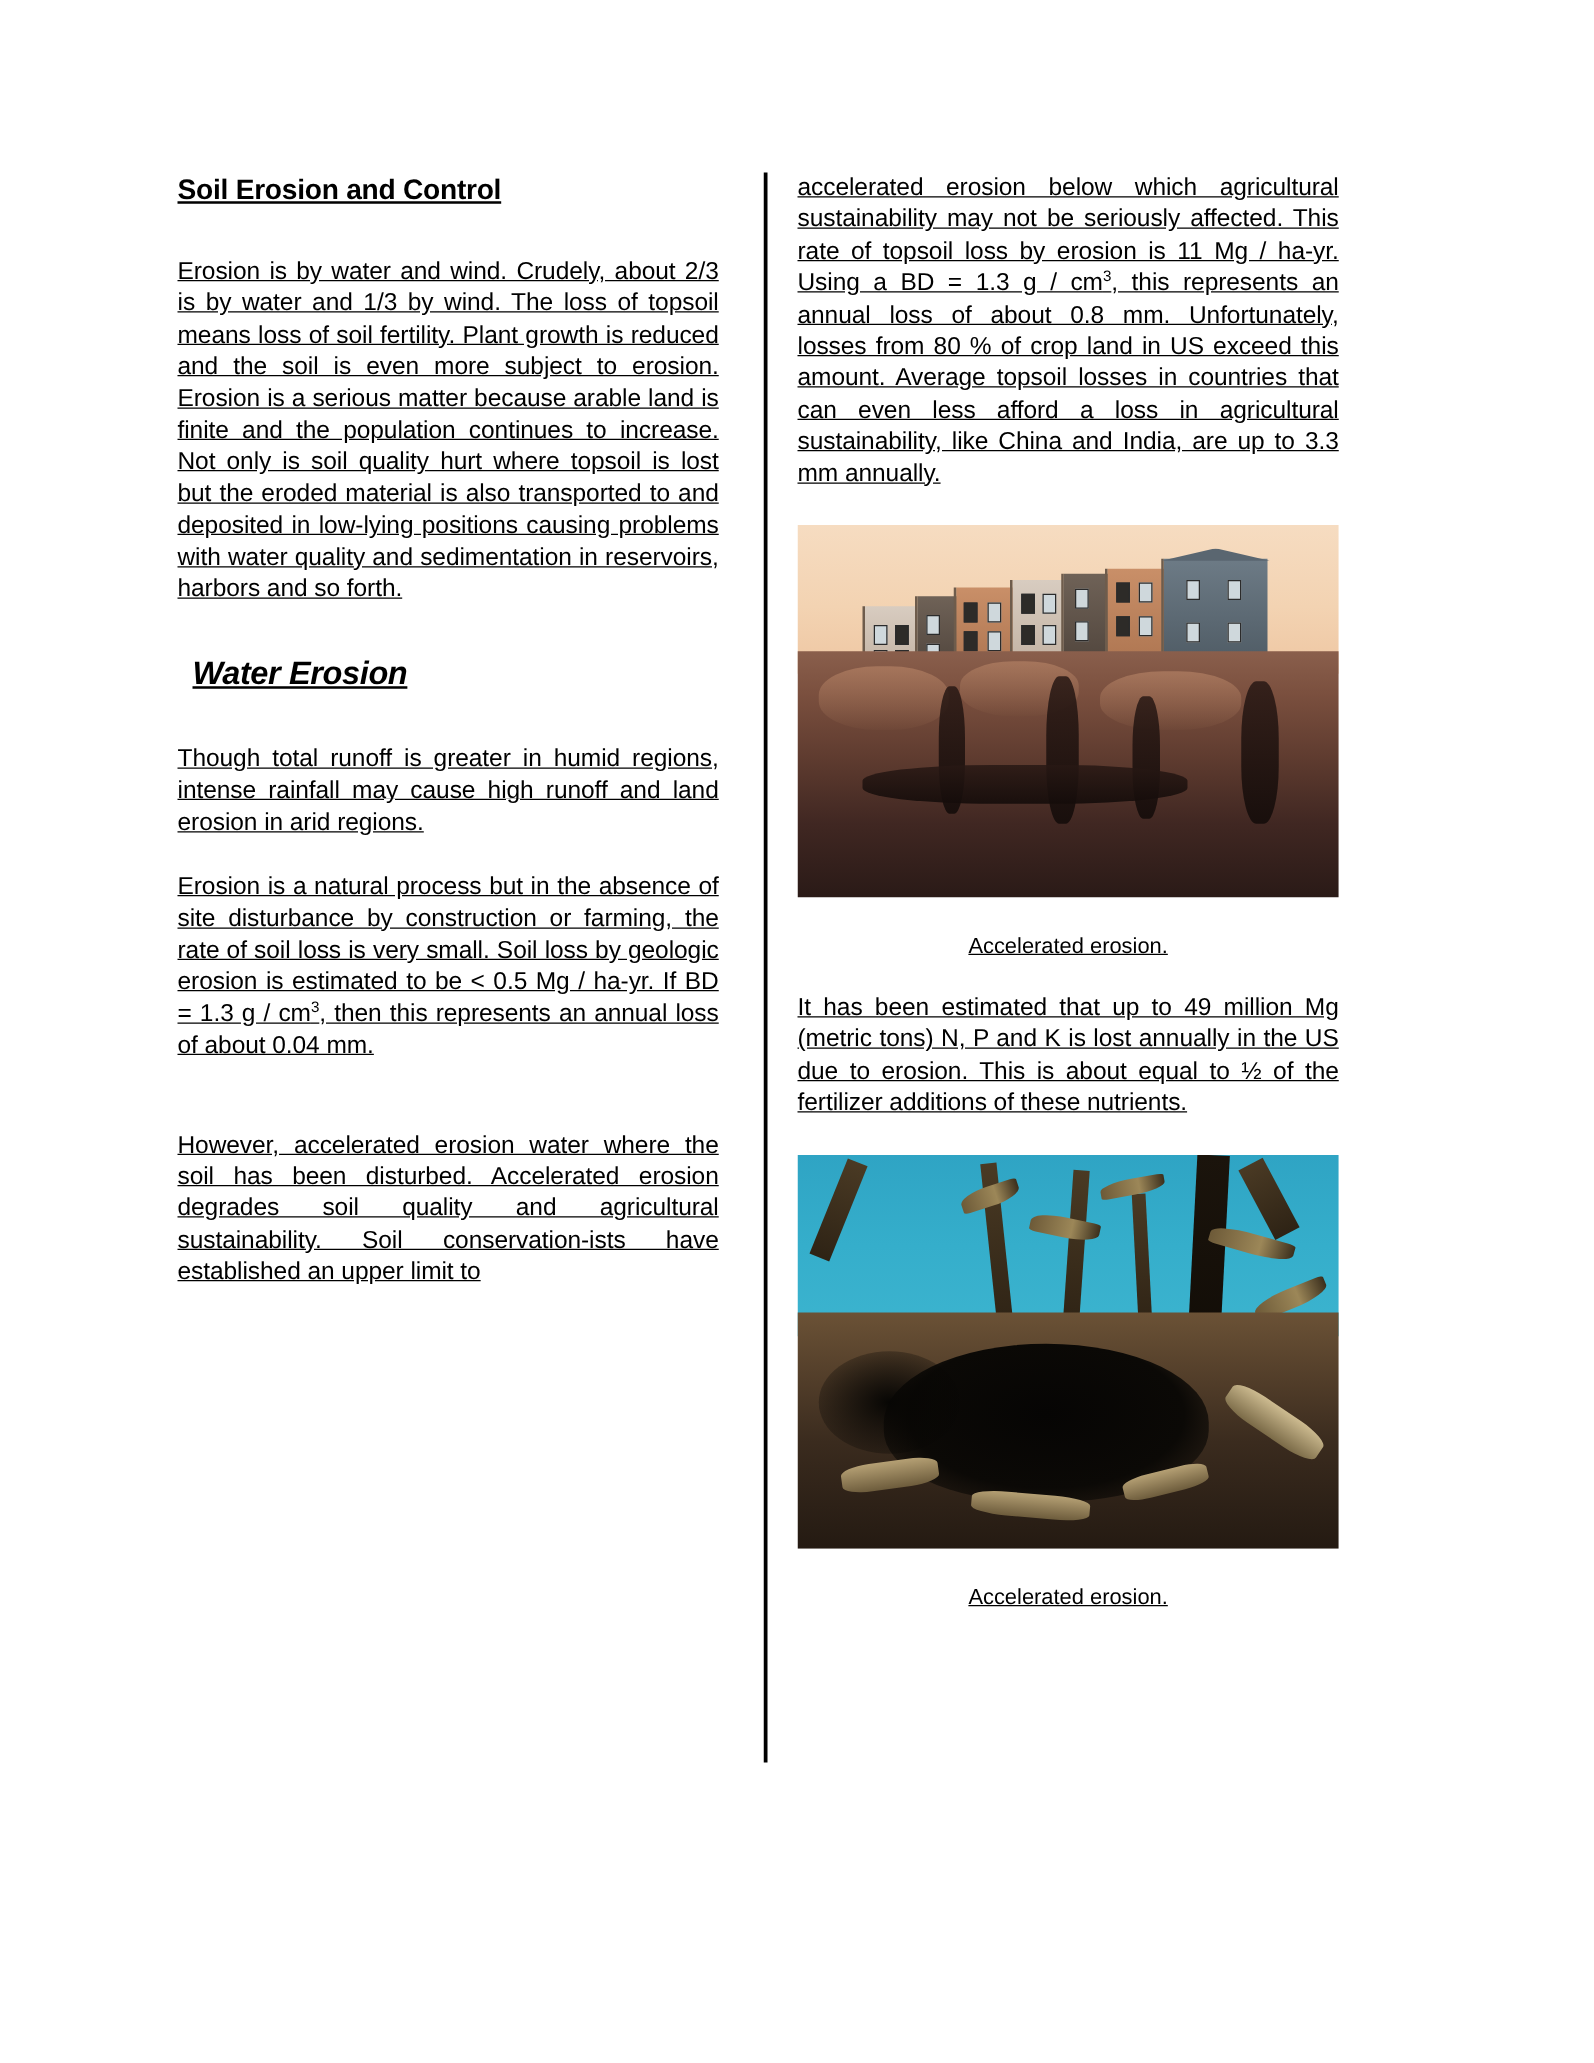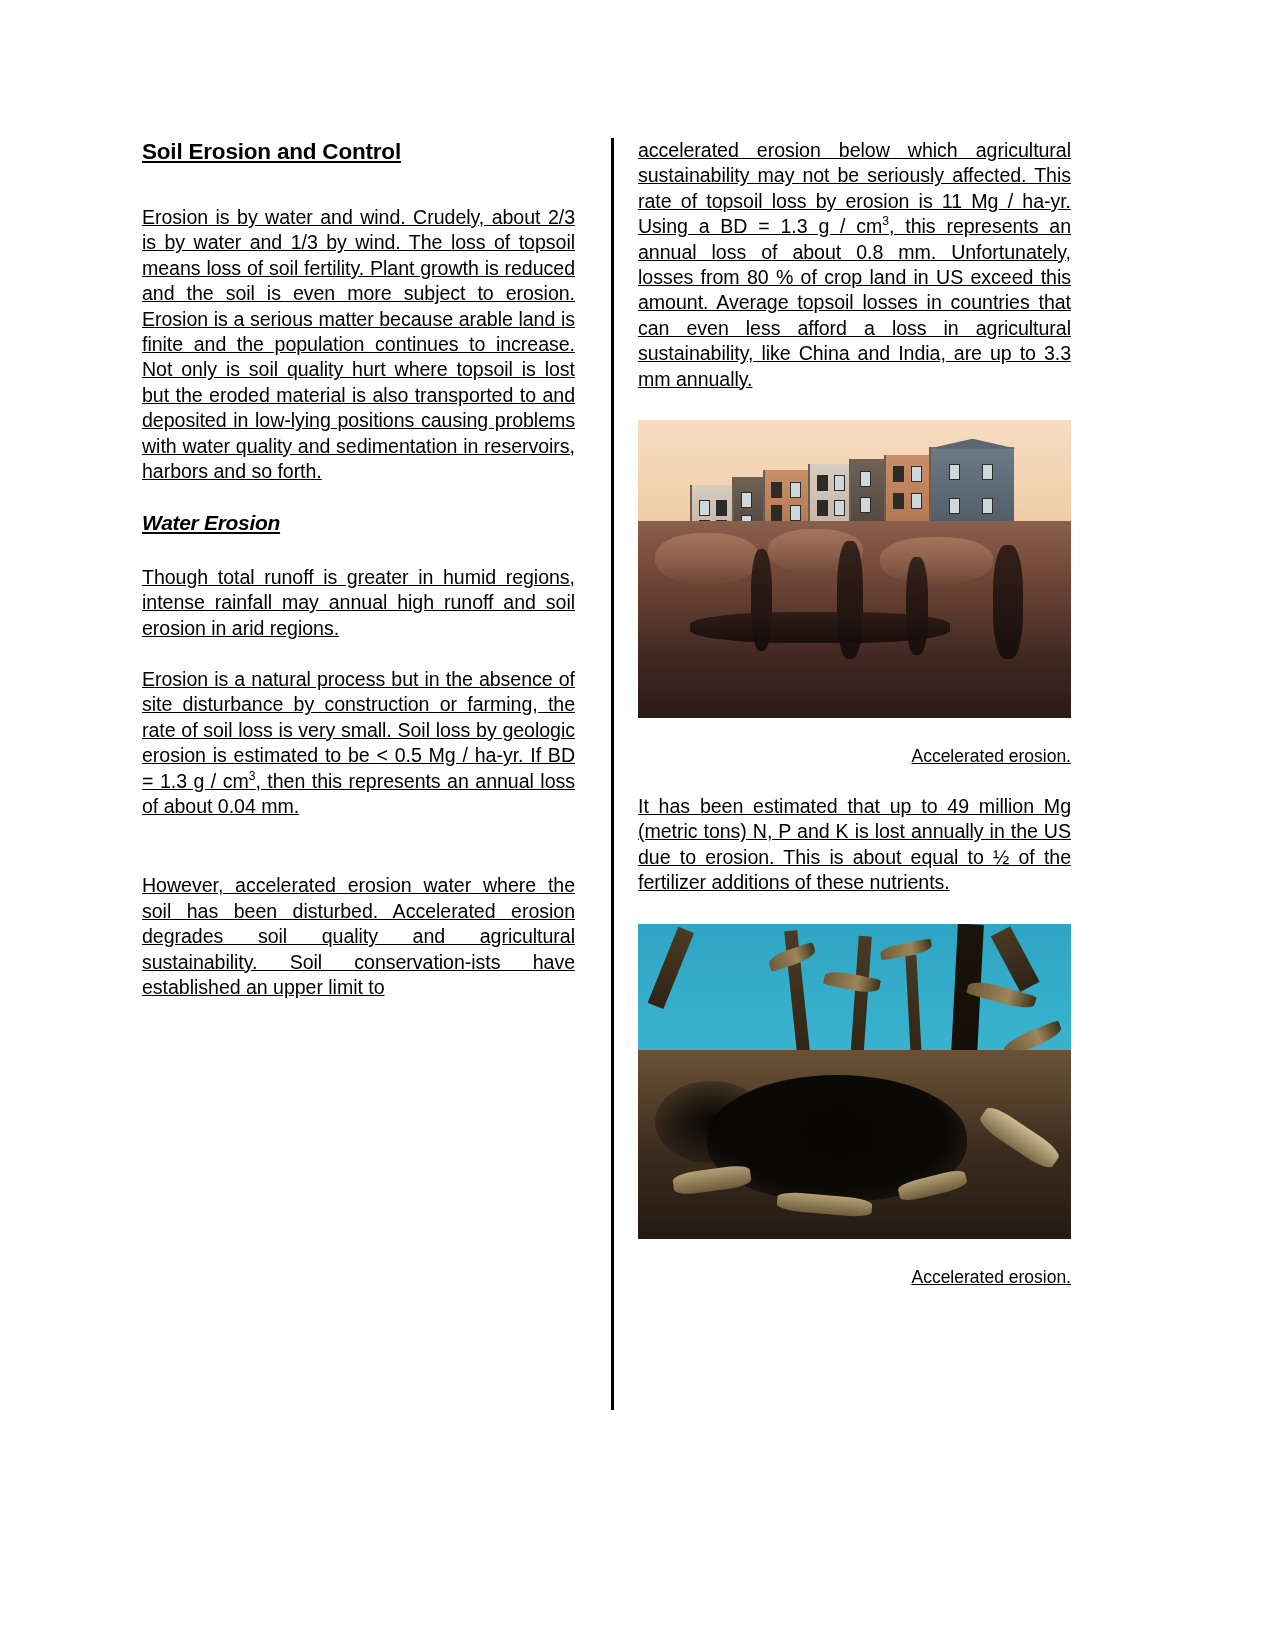--- a/index.html
+++ b/index.html
@@ -50,40 +50,40 @@
   .col-right { width: 433px; }
 
   h1.doc-title {
     font-size: 22.5px;
     font-weight: bold;
     margin: 0 0 0 0;
     letter-spacing: -0.2px;
     line-height: 1.2;
   }
   h2.sub-head {
-    font-size: 21px;
+    font-size: 26px;
     font-weight: bold;
     font-style: italic;
-    margin: 0;
+    margin: 12px;
     line-height: 1.25;
     letter-spacing: -0.3px;
   }
   p.body-text {
     font-size: 19.6px;
     line-height: 25.4px;
     margin: 0;
     text-align: justify;
     text-justify: inter-word;
     letter-spacing: -0.05px;
   }
   p.caption {
     font-size: 17.5px;
     line-height: 24px;
     margin: 0;
-    text-align: right;
+    text-align: center;
   }
   .sp-title   { height: 40px; }
   .sp-para    { height: 26px; }
   .sp-head    { height: 28px; }
   .sp-img     { height: 28px; }
   .sp-cap     { height: 26px; }
   sup { font-size: 0.62em; vertical-align: super; line-height: 0; }
 
   
   .figure { width: 100%; }
@@ -230,21 +230,21 @@
       <div class="sp-title"></div>
 
       <p class="body-text">Erosion is by water and wind. Crudely, about 2/3 is by water and 1/3 by wind. The loss of topsoil means loss of soil fertility. Plant growth is reduced and the soil is even more subject to erosion. Erosion is a serious matter because arable land is finite and the population continues to increase. Not only is soil quality hurt where topsoil is lost but the eroded material is also transported to and deposited in low-lying positions causing problems with water quality and sedimentation in reservoirs, harbors and so forth.</p>
 
       <div class="sp-para"></div>
 
       <h2 class="sub-head">Water Erosion</h2>
 
       <div class="sp-head"></div>
 
-      <p class="body-text">Though total runoff is greater in humid regions, intense rainfall may annual high runoff and soil erosion in arid regions.</p>
+      <p class="body-text">Though total runoff is greater in humid regions, intense rainfall may cause high runoff and land erosion in arid regions.</p>
 
       <div class="sp-para"></div>
 
       <p class="body-text"><span>Erosion is a natural process but in the absence of site disturbance by construction or farming, the rate of soil loss is very small. Soil loss by geologic erosion is estimated to be &lt; 0.5 Mg / ha-yr. If BD = 1.3 g / cm</span><sup>3</sup><span>, then this represents an annual loss of about 0.04 mm.</span></p>
 
       <div class="sp-img"></div>
 
 
       <div class="sp-para"></div>
 

